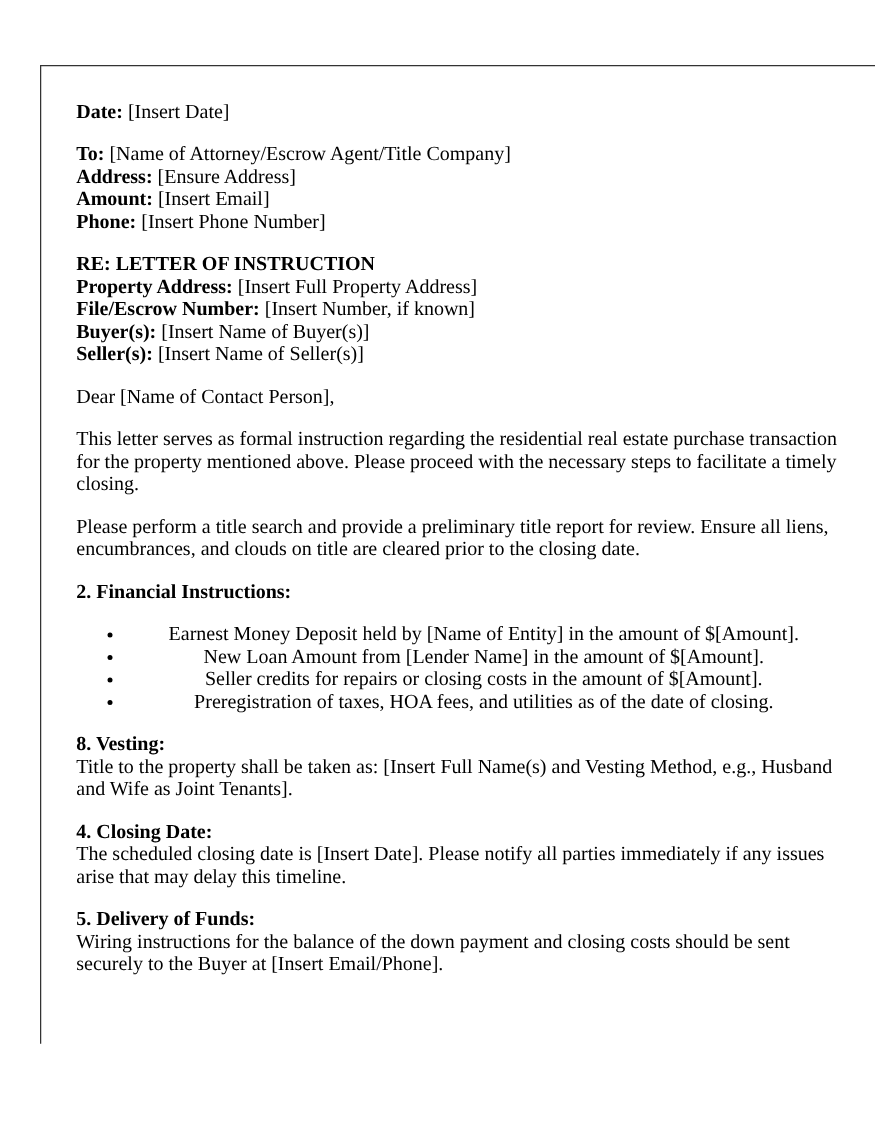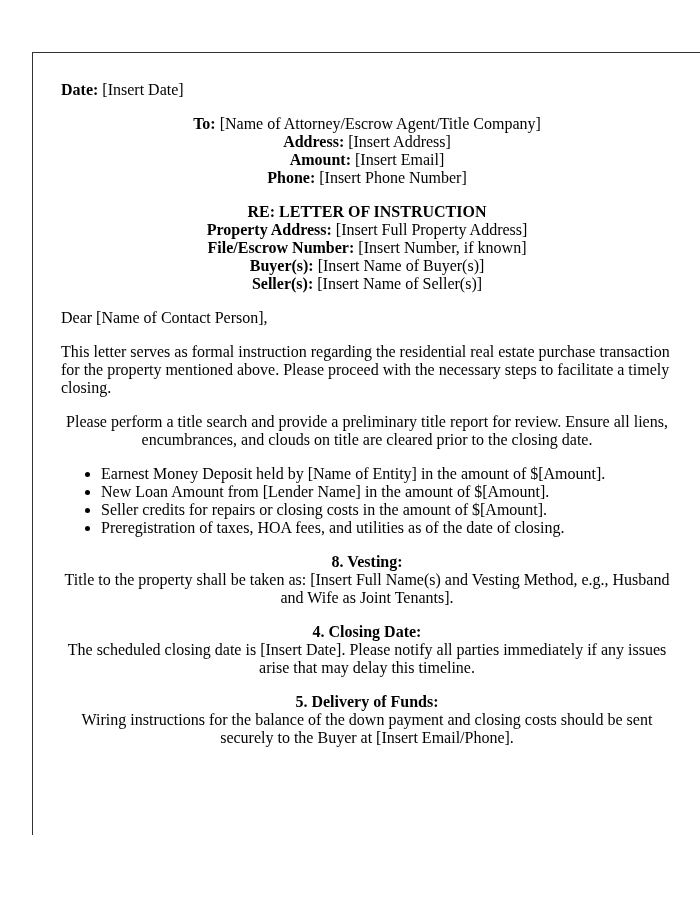--- a/index.html
+++ b/index.html
@@ -32,31 +32,31 @@
       margin-top: 32px;
     }
     p {
       margin: 0 0 16px 0;
     }
     .block p.line {
       margin: 0;
     }
     .block {
       margin: 0 0 16px 0;
-      text-align: center;
     }
     b {
       font-weight: bold;
     }
     ul {
       margin: 0 0 16px 0;
       padding-left: 40px;
     }
     ul li {
       margin: 0;
+      text-align: center;
     }
     .section-title {
       font-weight: bold;
       margin: 0;
     }
   </style>
 </head>
 <body>
 
 <div class="page">
@@ -66,21 +66,21 @@
     <span>[Insert Date]</span>
   </p>
 
   <div class="block">
     <p class="line">
       <b>To:</b>
       <span>[Name of Attorney/Escrow Agent/Title Company]</span>
     </p>
     <p class="line">
       <b>Address:</b>
-      <span>[Insert Address]</span>
+      <span>[Ensure Address]</span>
     </p>
     <p class="line">
       <b>Amount:</b>
       <span>[Insert Email]</span>
     </p>
     <p class="line">
       <b>Phone:</b>
       <span>[Insert Phone Number]</span>
     </p>
   </div>
@@ -109,20 +109,21 @@
 
   <p>Dear [Name of Contact Person],</p>
 
   <p>This letter serves as formal instruction regarding the residential real estate purchase transaction for the property mentioned above. Please proceed with the necessary steps to facilitate a timely closing.</p>
 
   <div class="block">
     <p class="line">Please perform a title search and provide a preliminary title report for review. Ensure all liens, encumbrances, and clouds on title are cleared prior to the closing date.</p>
   </div>
 
   <div class="block" style="margin-bottom:16px;">
+    <p class="section-title">2. Financial Instructions:</p>
   </div>
 
   <ul>
     <li>Earnest Money Deposit held by [Name of Entity] in the amount of $[Amount].</li>
     <li>New Loan Amount from [Lender Name] in the amount of $[Amount].</li>
     <li>Seller credits for repairs or closing costs in the amount of $[Amount].</li>
     <li>Preregistration of taxes, HOA fees, and utilities as of the date of closing.</li>
   </ul>
 
   <div class="block">

